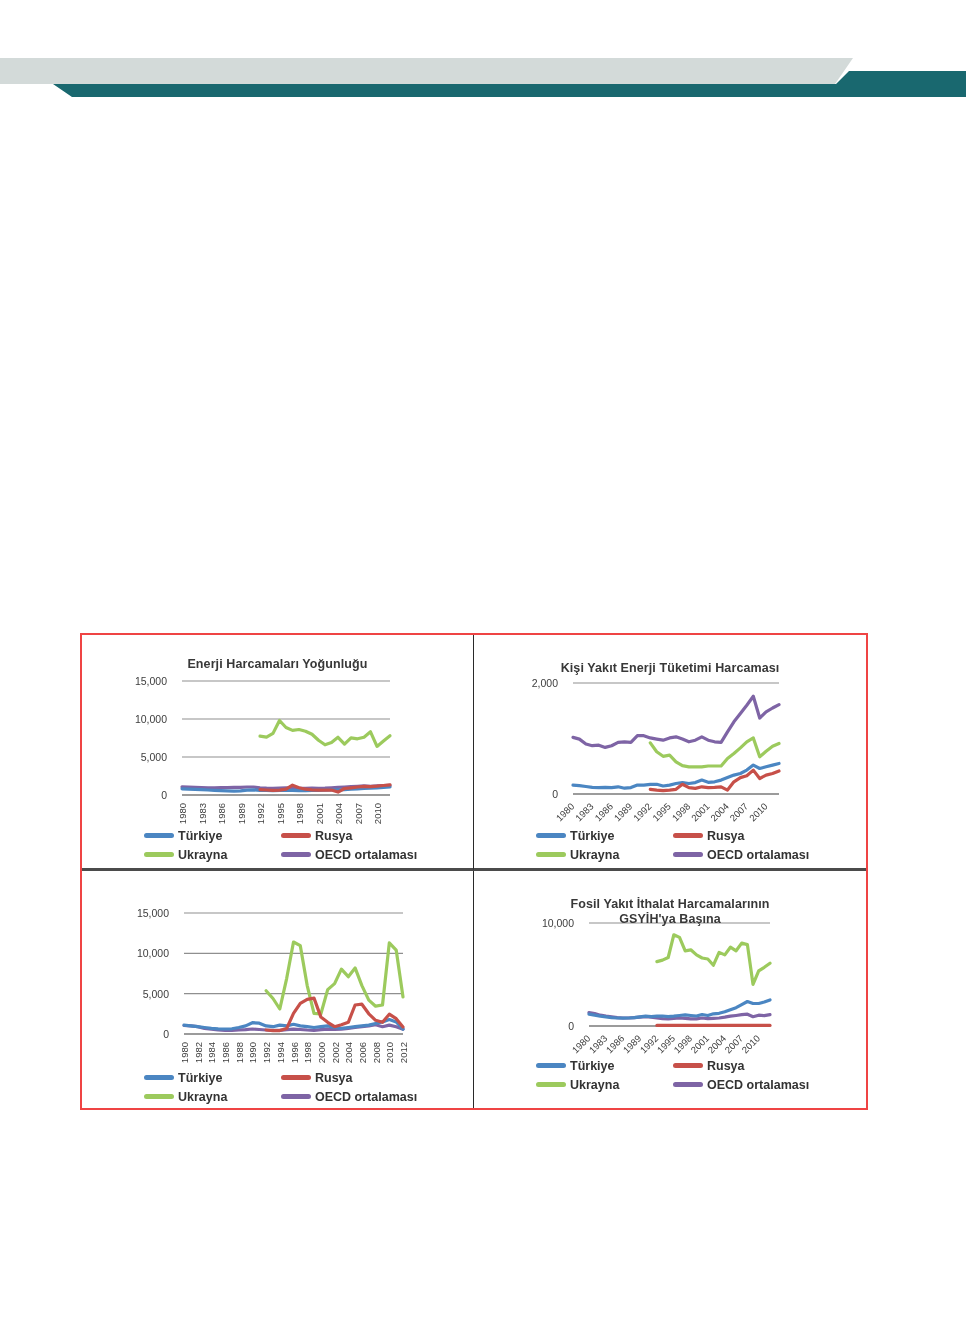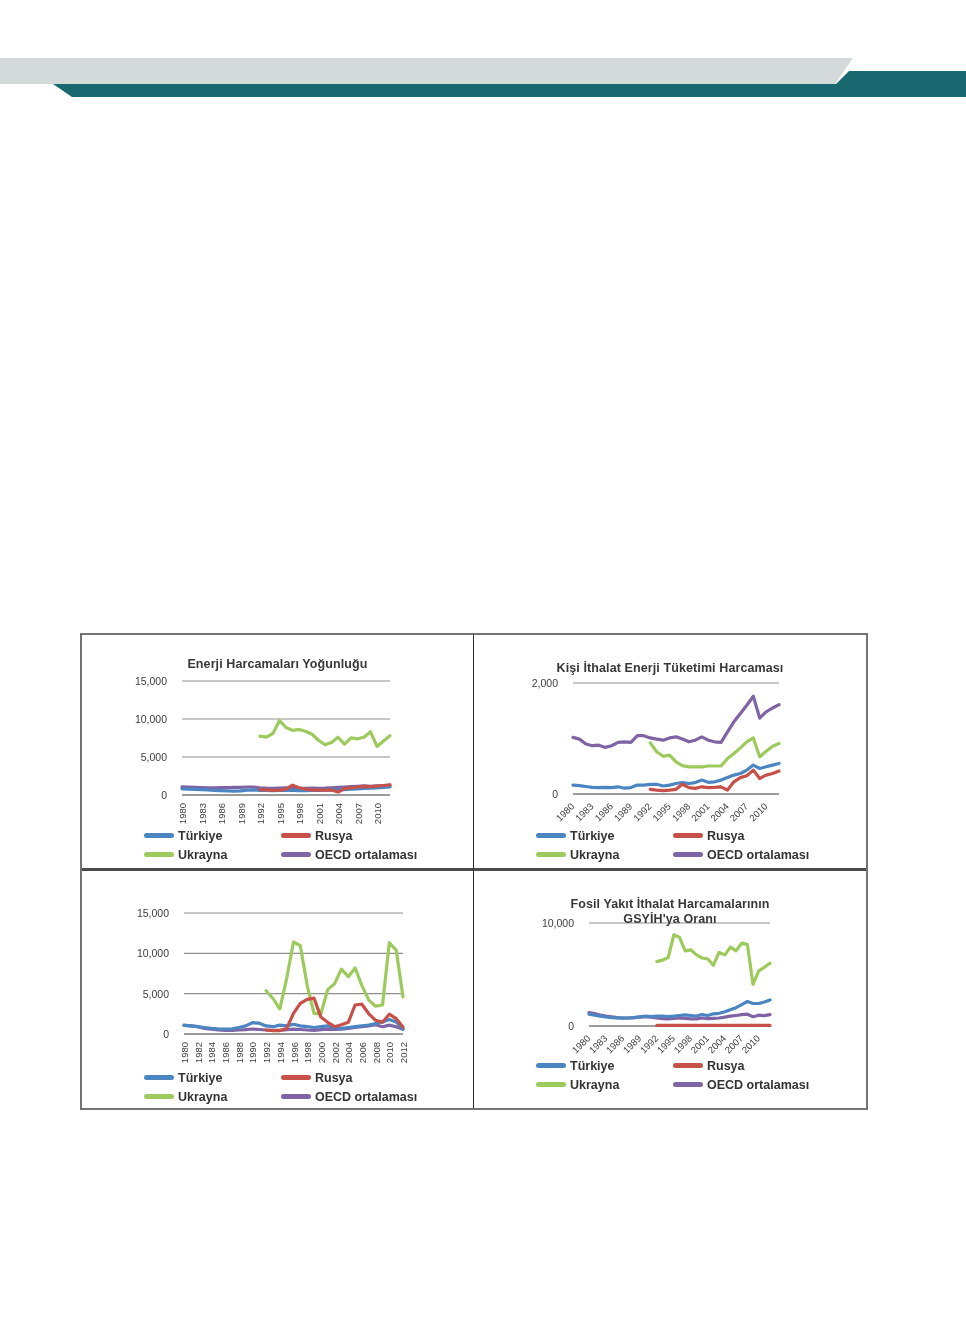--- a/index.html
+++ b/index.html
@@ -15,21 +15,21 @@
     clip-path:polygon(0 0,100% 0,97.9% 100%,0 100%);
   }
   .header-teal{
     position:absolute;left:53px;top:71px;width:913px;height:26px;
     clip-path:polygon(0 13px,783px 13px,796px 0,913px 0,913px 26px,19px 26px);
   }
 
   
   .charts-grid{
     position:absolute;left:80px;top:633px;width:788px;height:477px;
-    box-sizing:border-box;border:2px solid #737373;background:#fff;
+    box-sizing:border-box;border:2px solid #ef4444;background:#fff;
     display:grid;grid-template-columns:392px 1fr;grid-template-rows:236px 1fr;
   }
   .cell{position:relative;box-sizing:border-box;overflow:hidden;background:#fff;}
   .cell.r0{border-bottom:3px solid #4b4b4b;}
   .cell.c0{border-right:1px solid #2a2a2a;}
 
   .ctitle{
     position:absolute;left:8px;right:8px;text-align:center;
     font-size:12.5px;font-weight:bold;line-height:15px;color:#383838;
     white-space:pre-line;letter-spacing:.1px;z-index:3;
@@ -101,21 +101,21 @@
             <span class="lt">Ukrayna</span>
           </div>
         <div class="lg">
             <span class="sw" style="background: rgb(126, 100, 165);"></span>
             <span class="lt">OECD ortalaması</span>
           </div>
       </div>
     </div>
 
     <div class="cell r0">
-      <div class="ctitle t1">Kişi İthalat Enerji Tüketimi Harcaması</div>
+      <div class="ctitle t1">Kişi Yakıt Enerji Tüketimi Harcaması</div>
       <svg class="plot" width="392" height="233">
           <text x="84" y="163" text-anchor="end" class="ytick">0</text>
           <line x1="99" x2="305" y1="48" y2="48" stroke="#8f8f8f" stroke-width="1.2"></line>
           <text x="84" y="52" text-anchor="end" class="ytick">2,000</text>
           <line x1="99" x2="305" y1="159" y2="159" stroke="#7a7a7a" stroke-width="1.4"></line>
           <text x="101" y="172" text-anchor="end" class="xtick" transform="rotate(-45 101 172)">1980</text>
           <text x="120.3125" y="172" text-anchor="end" class="xtick" transform="rotate(-45 120.3125 172)">1983</text>
           <text x="139.625" y="172" text-anchor="end" class="xtick" transform="rotate(-45 139.625 172)">1986</text>
           <text x="158.9375" y="172" text-anchor="end" class="xtick" transform="rotate(-45 158.9375 172)">1989</text>
           <text x="178.25" y="172" text-anchor="end" class="xtick" transform="rotate(-45 178.25 172)">1992</text>
@@ -197,21 +197,21 @@
           </div>
         <div class="lg">
             <span class="sw" style="background: rgb(126, 100, 165);"></span>
             <span class="lt">OECD ortalaması</span>
           </div>
       </div>
     </div>
 
     <div class="cell">
       <div class="ctitle t3">Fosil Yakıt İthalat Harcamalarının
-GSYİH'ya Oranı</div>
+GSYİH'ya Başına</div>
       <svg class="plot" width="392" height="238">
           <text x="100" y="159" text-anchor="end" class="ytick">0</text>
           <line x1="115" x2="296" y1="52" y2="52" stroke="#8f8f8f" stroke-width="1.2"></line>
           <text x="100" y="56" text-anchor="end" class="ytick">10,000</text>
           <line x1="115" x2="296" y1="155" y2="155" stroke="#7a7a7a" stroke-width="1.4"></line>
           <text x="117" y="168" text-anchor="end" class="xtick" transform="rotate(-45 117 168)">1980</text>
           <text x="133.96875" y="168" text-anchor="end" class="xtick" transform="rotate(-45 133.96875 168)">1983</text>
           <text x="150.9375" y="168" text-anchor="end" class="xtick" transform="rotate(-45 150.9375 168)">1986</text>
           <text x="167.90625" y="168" text-anchor="end" class="xtick" transform="rotate(-45 167.90625 168)">1989</text>
           <text x="184.875" y="168" text-anchor="end" class="xtick" transform="rotate(-45 184.875 168)">1992</text>

